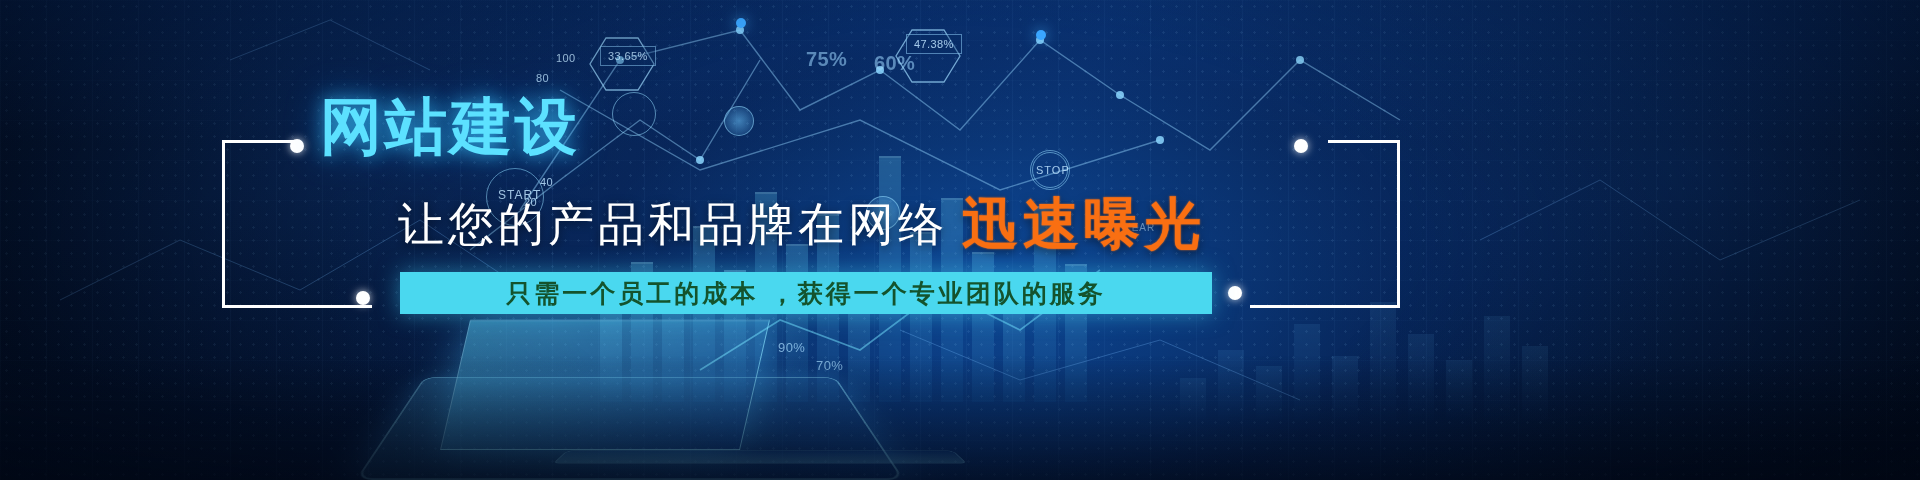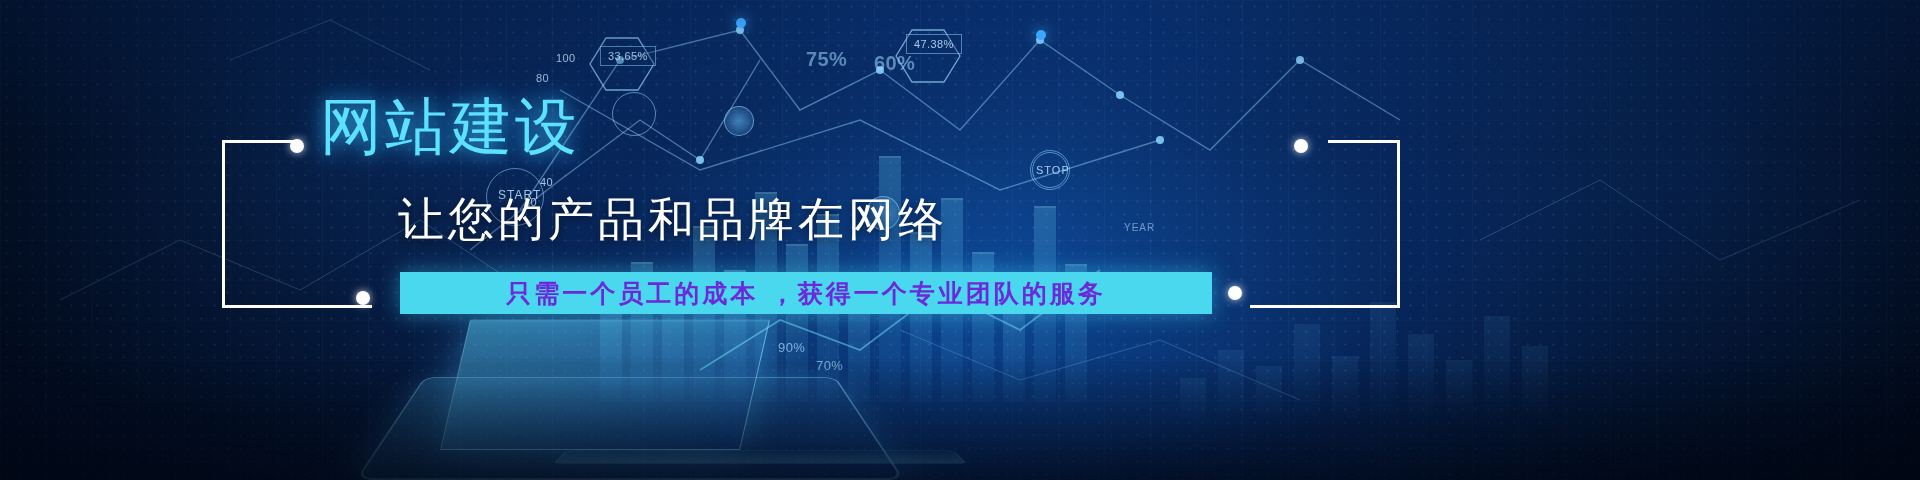--- a/index.html
+++ b/index.html
@@ -98,21 +98,21 @@
   .knob{position:absolute;width:14px;height:14px;border-radius:50%;background:#ffffff;box-shadow:0 0 8px rgba(255,255,255,.8);}
 
   
   .content{position:absolute;left:0;top:0;width:1920px;height:480px;}
 
   .headline{
     position:absolute;left:320px;top:96px;width:1000px;
     display:flex;justify-content:space-between;align-items:flex-start;
     color:#5ce1ff;
     font-family:"DejaVu Sans","Liberation Sans",sans-serif;
-    font-size:62px;font-weight:normal;letter-spacing:3px;line-height:1;
+    font-size:62px;font-weight:bold;letter-spacing:3px;line-height:1;
     text-shadow:0 0 18px rgba(60,200,255,.75),0 0 38px rgba(30,150,255,.45);
   }
   .headline span{white-space:nowrap;}
 
   .subline{
     position:absolute;left:398px;top:196px;width:830px;
     display:flex;align-items:center;gap:6px;white-space:nowrap;
   }
   .subline .white{
     color:#ffffff;font-size:46px;letter-spacing:4px;line-height:1;
@@ -126,21 +126,21 @@
     margin-left:8px;
   }
 
   .tagbar{
     position:absolute;left:400px;top:272px;width:812px;height:42px;
     background:#4ad8ef;
     display:flex;align-items:center;justify-content:center;
     box-shadow:0 0 22px rgba(60,200,240,.5);
   }
   .tagbar span{
-    color:#6d28d9;font-size:25px;font-weight:bold;letter-spacing:3px;
+    color:#14532d;font-size:25px;font-weight:bold;letter-spacing:3px;
     font-family:"DejaVu Sans","Liberation Sans",sans-serif;
     white-space:nowrap;
   }
 </style>
 </head>
 <body>
 
 <div class="banner">
 
   <div class="layer topglow"></div>
@@ -259,20 +259,21 @@
   <div class="knob" style="left:1228px;top:286px;"></div>
 
   <div class="content">
 
     <div class="headline">
       <span>网站建设</span>
     </div>
 
     <div class="subline">
       <span class="white">让您的产品和品牌在网络</span>
+      <span class="orange">迅速曝光</span>
     </div>
 
     <div class="tagbar">
       <span>只需一个员工的成本 ，获得一个专业团队的服务</span>
     </div>
 
   </div>
 </div>
 
 </body></html>

